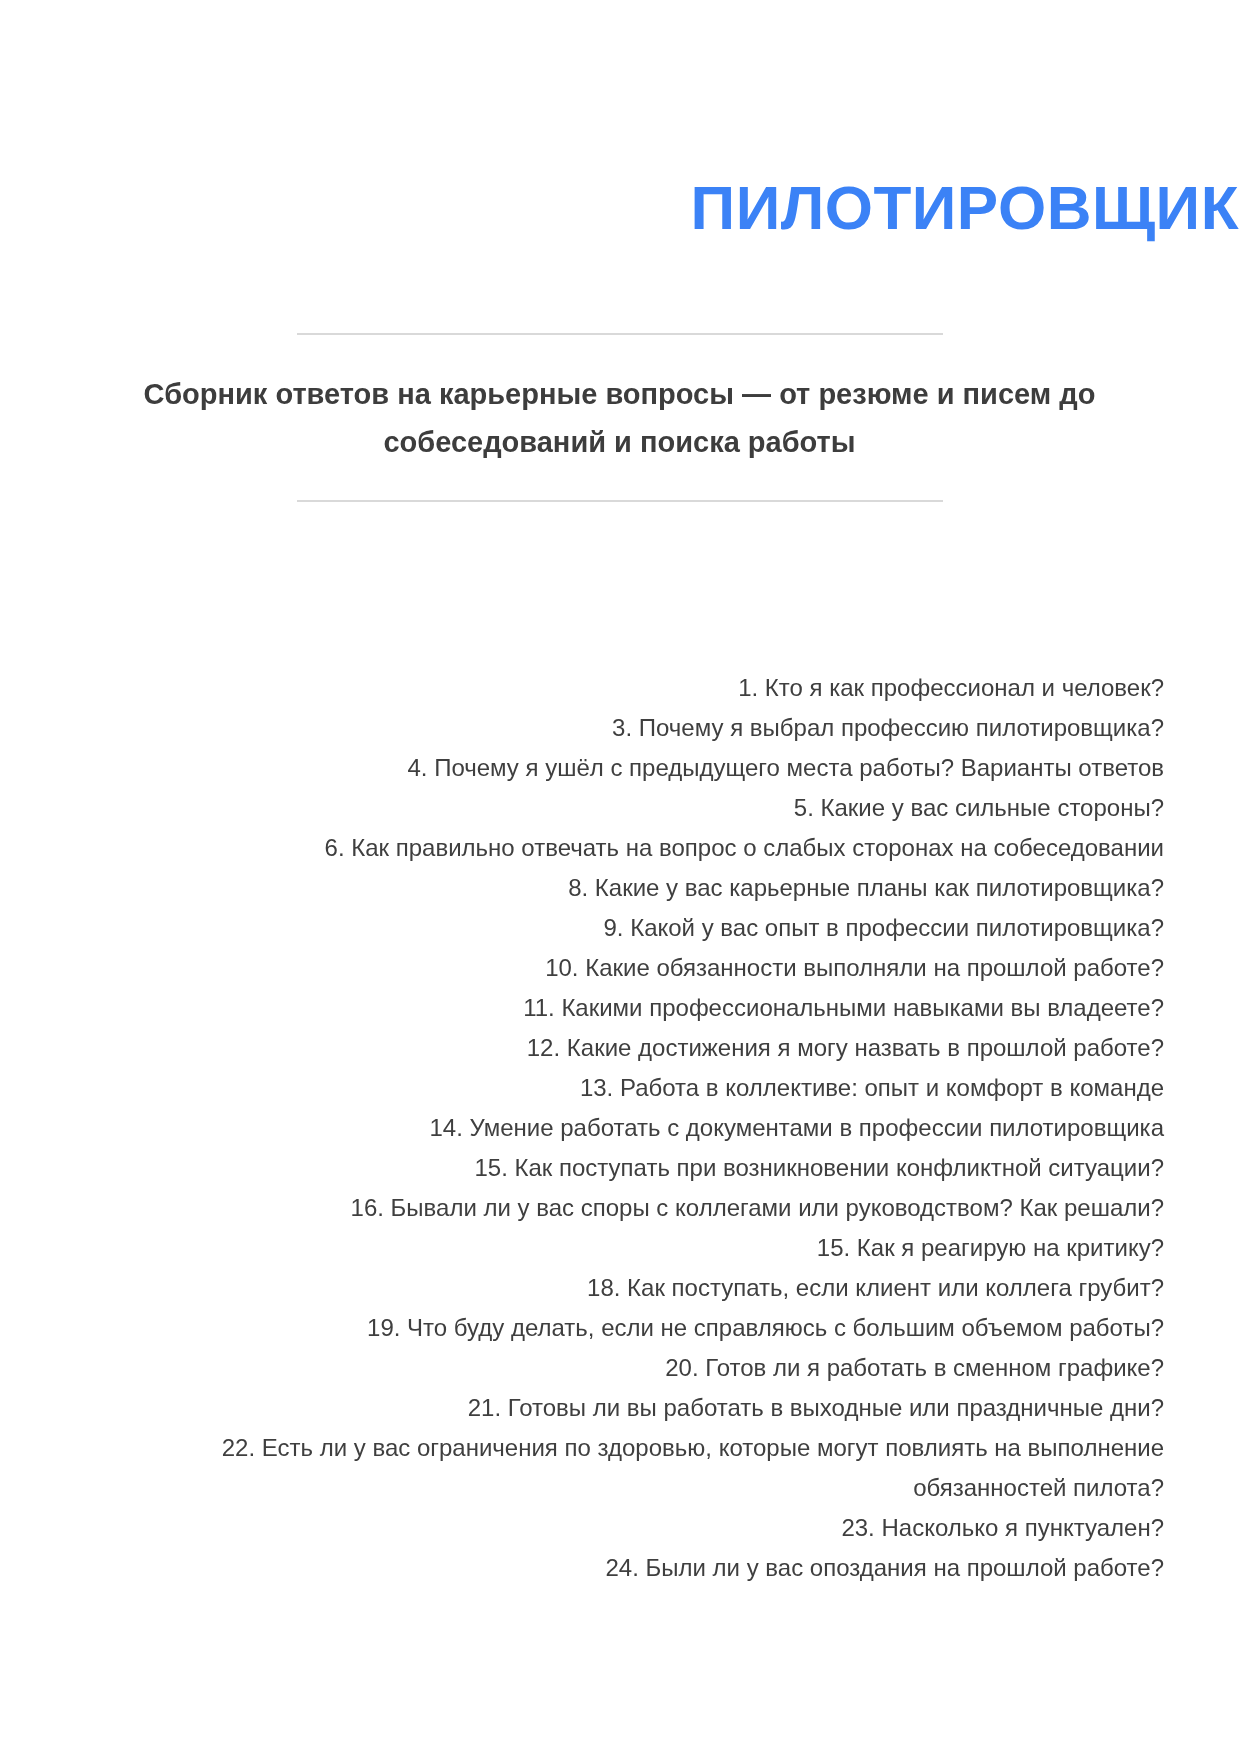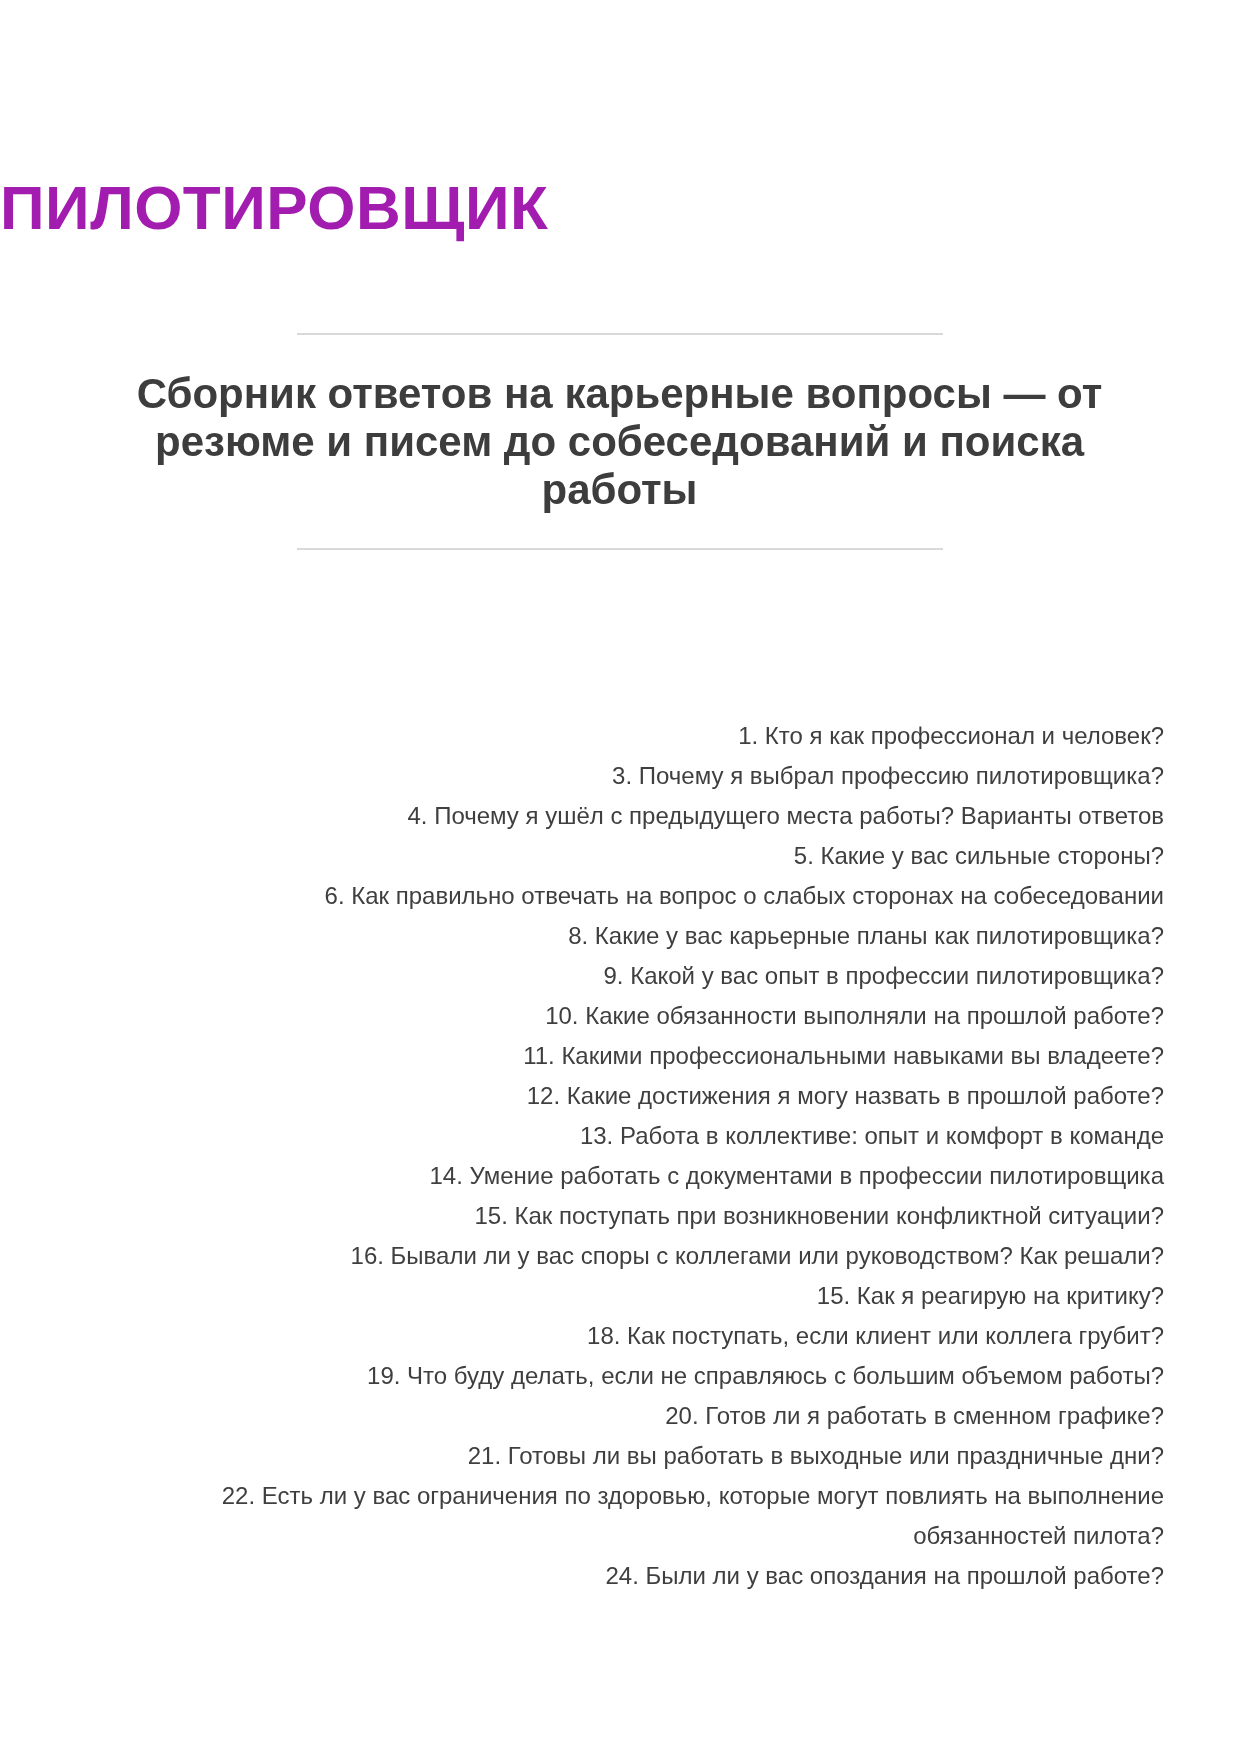--- a/index.html
+++ b/index.html
@@ -15,41 +15,41 @@
     color: #3f3f3f;
   }
   .page {
     width: 1239px;
     height: 1753px;
     background: #ffffff;
     position: relative;
   }
   .doc-title {
     margin: 170px 0 0 0;
-    text-align: left;
+    text-align: right;
     font-size: 62px;
     line-height: 76px;
     font-weight: 700;
     letter-spacing: 0.5px;
-    color: #a21caf;
+    color: #3b82f6;
   }
   .divider {
     width: 646px;
     margin: 0 auto;
     border: none;
     border-top: 2px solid #d9d9d9;
     height: 0;
   }
   .divider-top { margin-top: 87px; }
   .divider-bottom { margin-top: 34px; }
   .doc-subtitle {
     margin: 35px auto 0 auto;
     max-width: 1000px;
     text-align: center;
-    font-size: 42px;
+    font-size: 29px;
     line-height: 48px;
     font-weight: 600;
     color: #3d3d3d;
   }
   .toc-list {
     margin: 166px auto 0 auto;
     width: 1089px;
   }
   .toc-item {
     font-size: 24px;
@@ -86,16 +86,17 @@
     <div class="toc-item">13. Работа в коллективе: опыт и комфорт в команде</div>
     <div class="toc-item">14. Умение работать с документами в профессии пилотировщика</div>
     <div class="toc-item">15. Как поступать при возникновении конфликтной ситуации?</div>
     <div class="toc-item">16. Бывали ли у вас споры с коллегами или руководством? Как решали?</div>
     <div class="toc-item">15. Как я реагирую на критику?</div>
     <div class="toc-item">18. Как поступать, если клиент или коллега грубит?</div>
     <div class="toc-item">19. Что буду делать, если не справляюсь с большим объемом работы?</div>
     <div class="toc-item">20. Готов ли я работать в сменном графике?</div>
     <div class="toc-item">21. Готовы ли вы работать в выходные или праздничные дни?</div>
     <div class="toc-item">22. Есть ли у вас ограничения по здоровью, которые могут повлиять на выполнение обязанностей пилота?</div>
+    <div class="toc-item">23. Насколько я пунктуален?</div>
     <div class="toc-item">24. Были ли у вас опоздания на прошлой работе?</div>
   </div>
 
 </div>
 
 </body></html>

